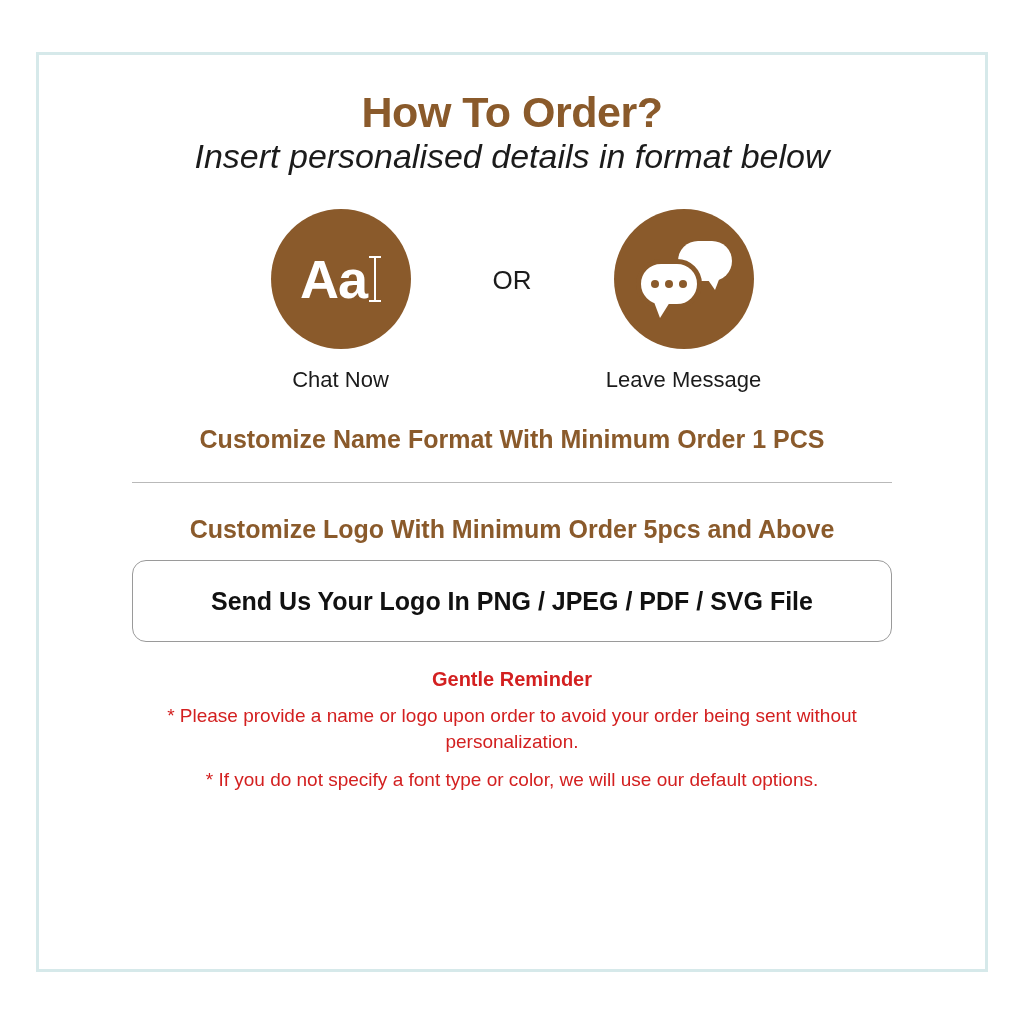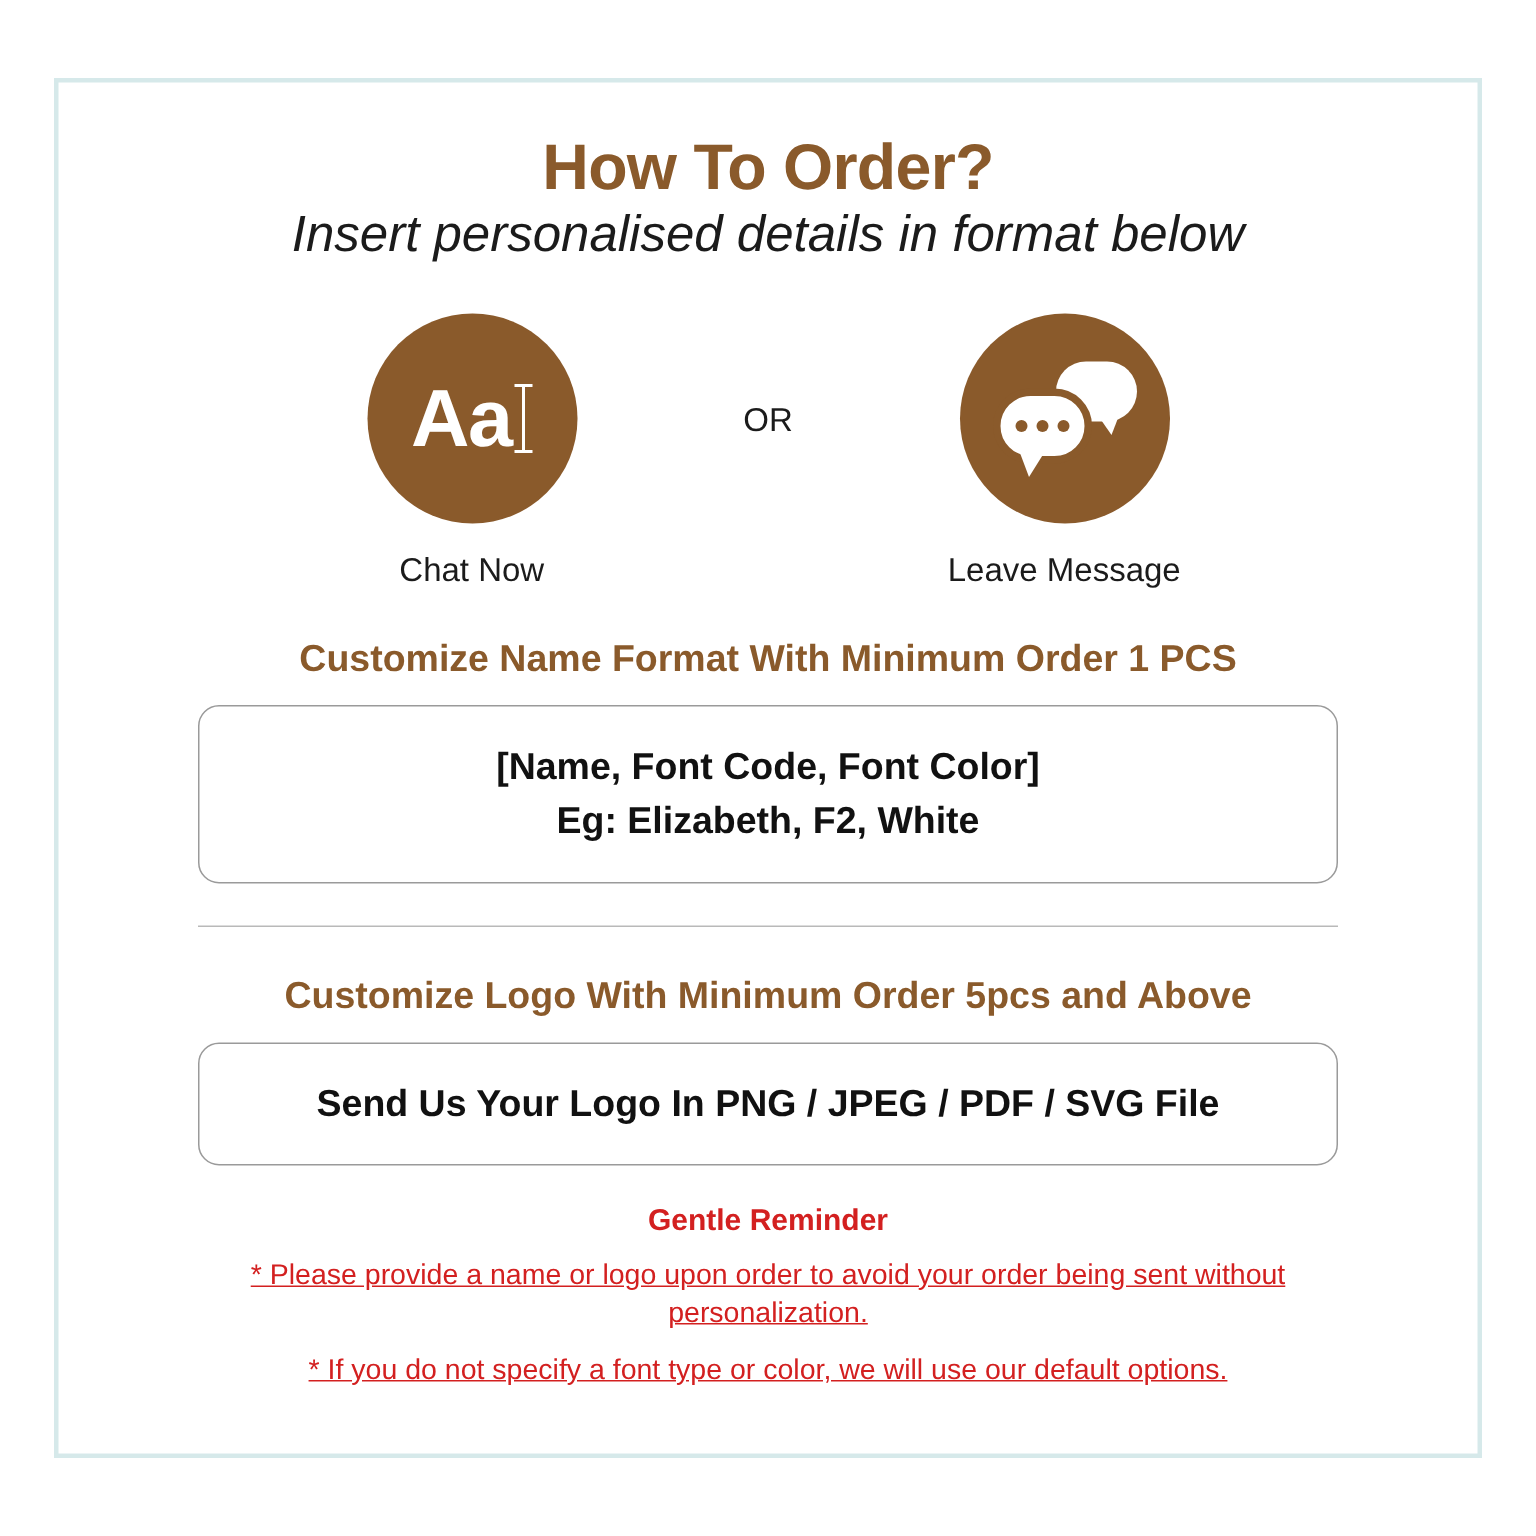--- a/index.html
+++ b/index.html
@@ -46,21 +46,21 @@
     color: #1b1b1b;
     line-height: 1.2;
     font-weight: 400;
     font-style: italic;
   }
   .channels {
     margin-top: 32px;
     display: flex;
     align-items: center;
     justify-content: center;
-    gap: 91px;
+    gap: 62px;
   }
   .channel {
     display: flex;
     flex-direction: column;
     align-items: center;
     width: 180px;
   }
   .circle {
     width: 140px;
     height: 140px;
@@ -103,21 +103,21 @@
     height: 2px;
     background: #ffffff;
     box-shadow: 0 44px 0 0 #ffffff;
   }
   .channel-label {
     margin-top: 18px;
     font-size: 22px;
     color: #1b1b1b;
   }
   .or-label {
-    font-size: 22px;
+    font-size: 26px;
     color: #1b1b1b;
     align-self: center;
     margin-bottom: 42px;
   }
   .section-heading {
     font-size: 25px;
     font-weight: bold;
     color: #8a5a2b;
     margin-top: 32px;
   }
@@ -149,21 +149,20 @@
     font-weight: bold;
     color: #d32020;
   }
   .reminder-line {
     margin-top: 12px;
     font-size: 19px;
     color: #d32020;
     text-align: center;
     line-height: 1.35;
     max-width: 720px;
-    text-decoration: underline;
   }
   .bubbles {
     position: relative;
     width: 96px;
     height: 76px;
   }
   .bubble-back {
     position: absolute;
     right: 0;
     top: 0;
@@ -247,24 +246,20 @@
               <span class="dot"></span>
             </div>
           </div>
         </div>
         <div class="channel-label">Leave Message</div>
       </div>
 
     </div>
 
     <div class="section-heading">Customize Name Format With Minimum Order 1 PCS</div>
-    <div class="box">
-      <div class="box-line">[Name, Font Code, Font Color]</div>
-      <div class="box-line">Eg: Elizabeth, F2, White</div>
-    </div>
 
     <div class="divider"></div>
 
     <div class="section-heading">Customize Logo With Minimum Order 5pcs and Above</div>
     <div class="box">
       <div class="box-line">Send Us Your Logo In PNG / JPEG / PDF / SVG File</div>
     </div>
 
     <div class="reminder-title">Gentle Reminder</div>
     <div class="reminder-line">* Please provide a name or logo upon order to avoid your order being sent without personalization.</div>

